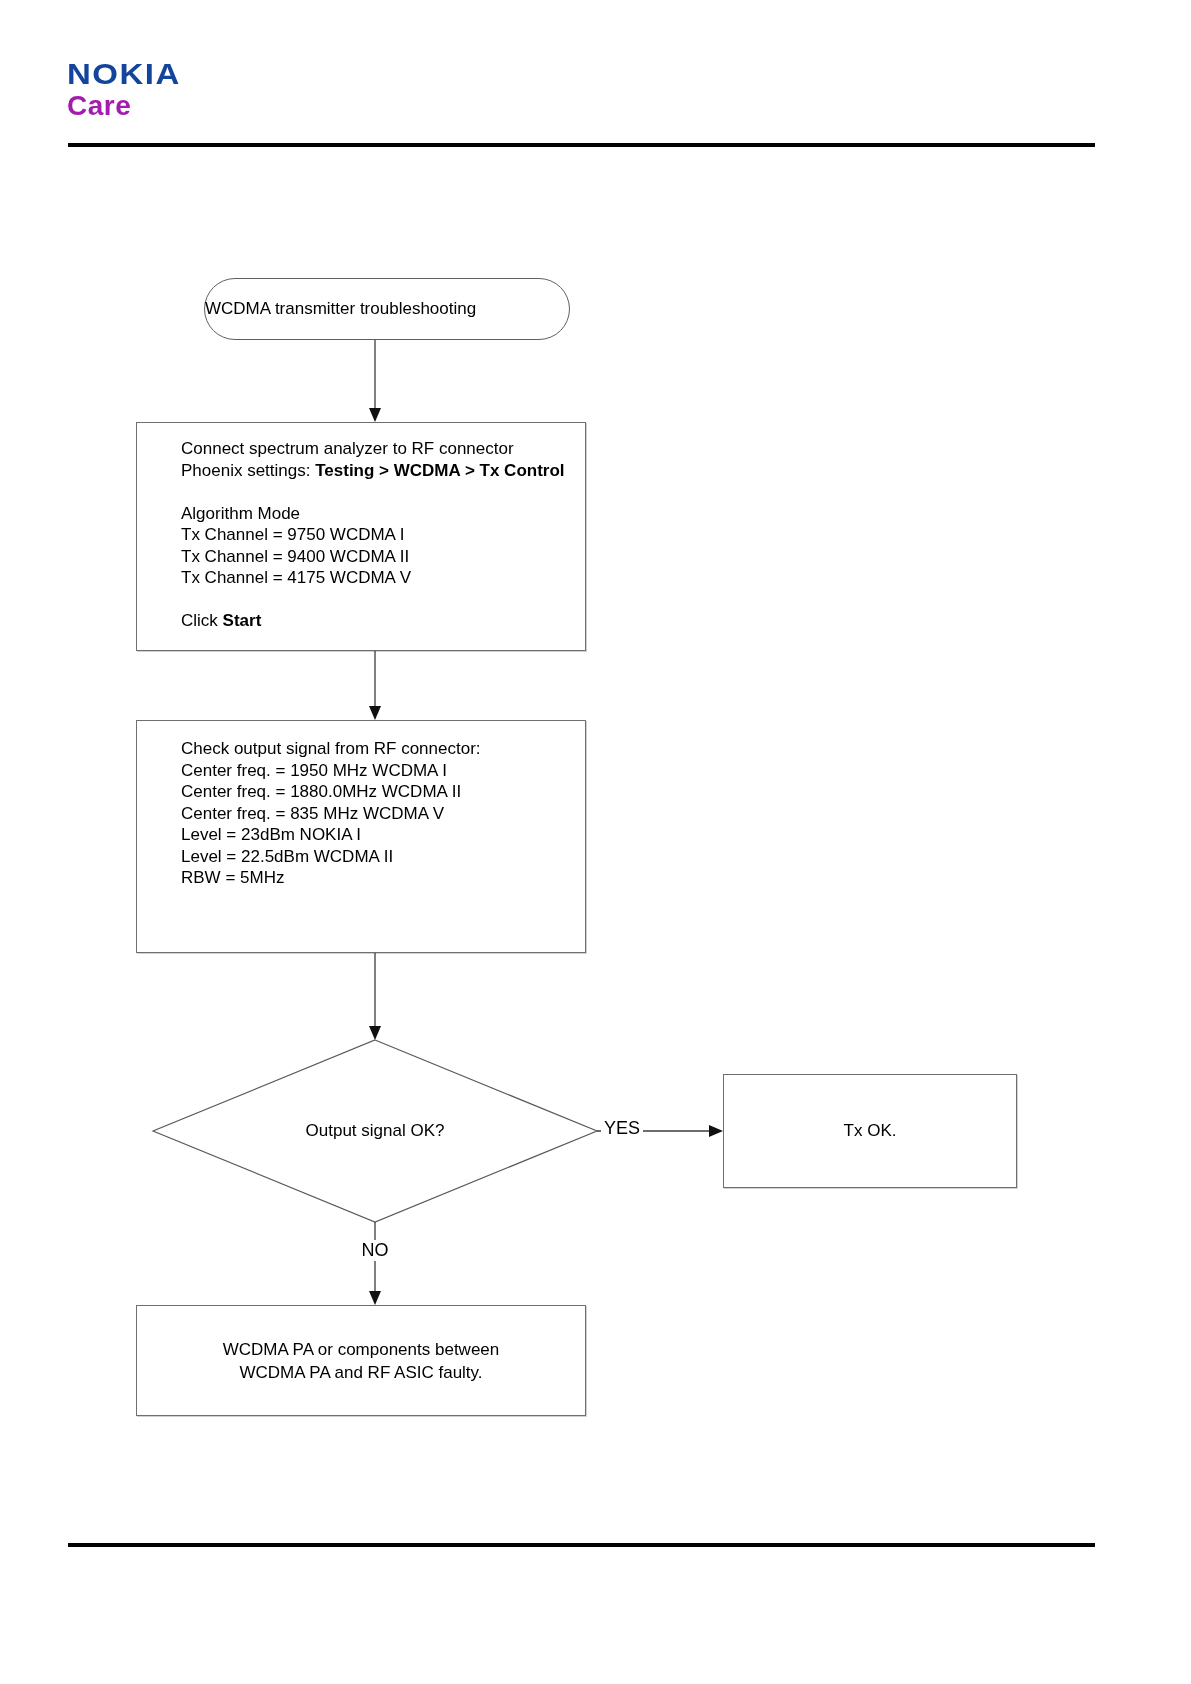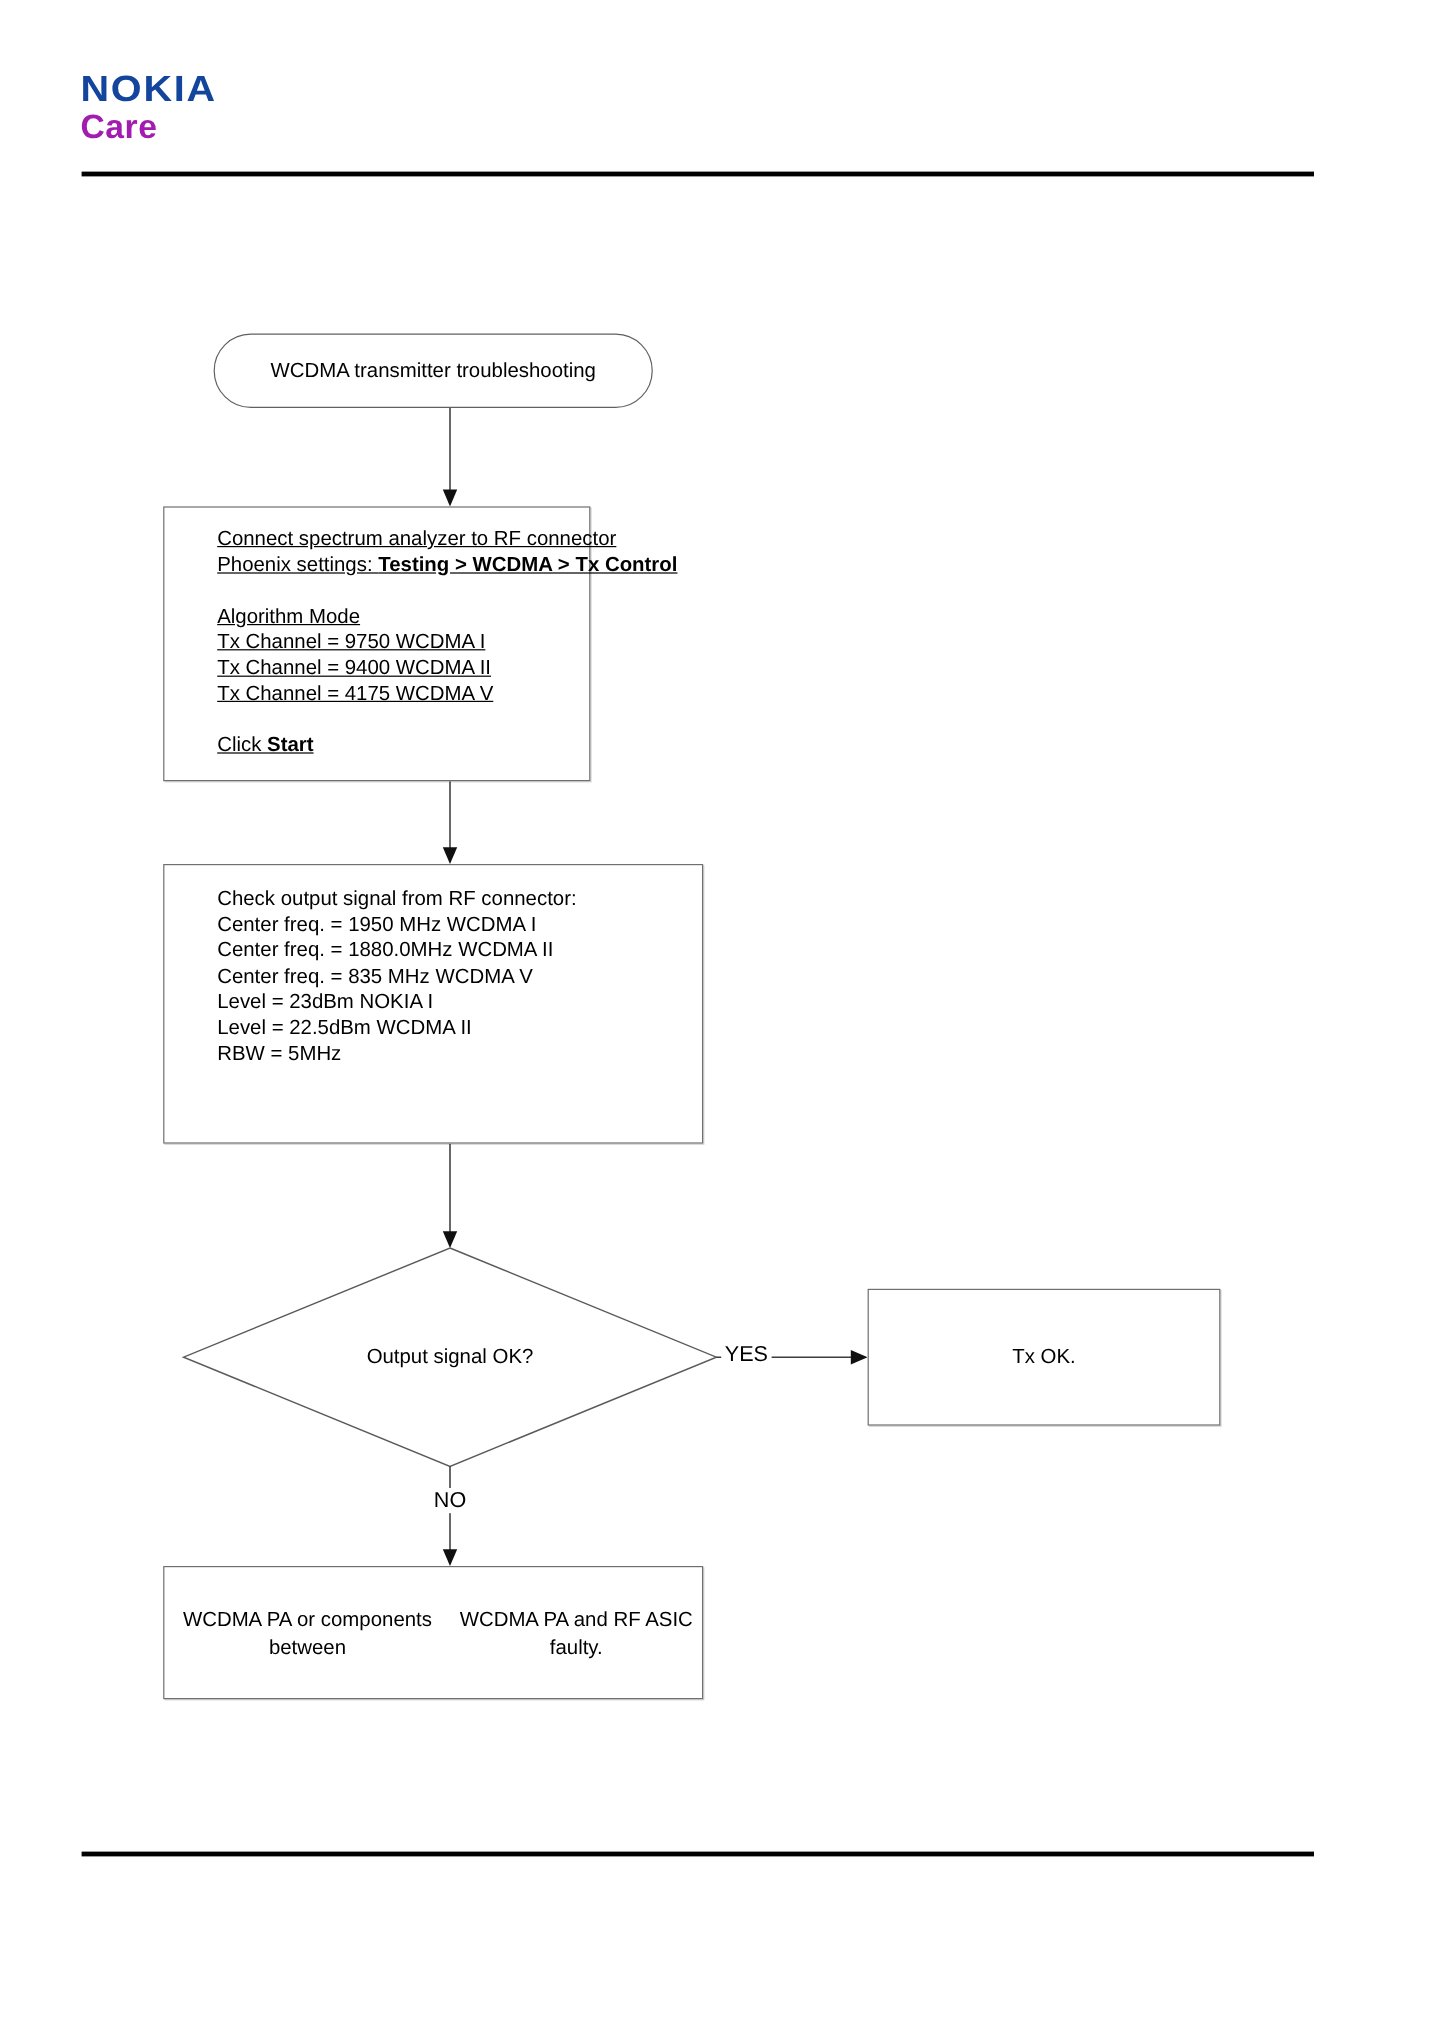--- a/index.html
+++ b/index.html
@@ -35,34 +35,34 @@
   .ahead{fill:#101010;stroke:none;}
   .diamond-shape{fill:#ffffff;stroke:#5a5a5a;stroke-width:1.2px;}
 
   
   .node{
     position:absolute;background:#ffffff;border:1px solid #6f6f6f;
     box-sizing:border-box;z-index:2;font-size:17px;
     box-shadow:1px 1px 0 rgba(0,0,0,0.18);
   }
   .terminator{
-    left:178px;top:278px;width:366px;height:62px;border-radius:32px;
-    display:flex;align-items:center;justify-content:center;
+    left:204px;top:278px;width:366px;height:62px;border-radius:32px;
+    display:flex;align-items:center;
     box-shadow:none;border-color:#606060;
   }
-  .setup-box{left:136px;top:422px;width:356px;height:229px;padding:15px 8px 0 44px;text-decoration:underline;}
+  .setup-box{left:136px;top:422px;width:450px;height:229px;padding:15px 8px 0 44px;}
   .check-box{left:136px;top:720px;width:450px;height:233px;padding:17px 8px 0 44px;}
   .box-line{min-height:21.5px;line-height:21.5px;white-space:nowrap;}
   .txok-box{
     left:723px;top:1074px;width:294px;height:114px;
     display:flex;align-items:center;justify-content:center;
   }
   .fault-box{
     left:136px;top:1305px;width:450px;height:111px;
-    display:flex;flex-direction:row;align-items:center;justify-content:center;
+    display:flex;flex-direction:column;align-items:center;justify-content:center;
     line-height:23px;text-align:center;
   }
 
   
   .decision-label{
     position:absolute;left:225px;top:1121px;width:300px;text-align:center;
     font-size:17px;z-index:3;
   }
   .edge-label{position:absolute;background:#ffffff;font-size:18px;z-index:3;}
   .yes-label{left:601px;top:1118px;padding:0 3px;}

